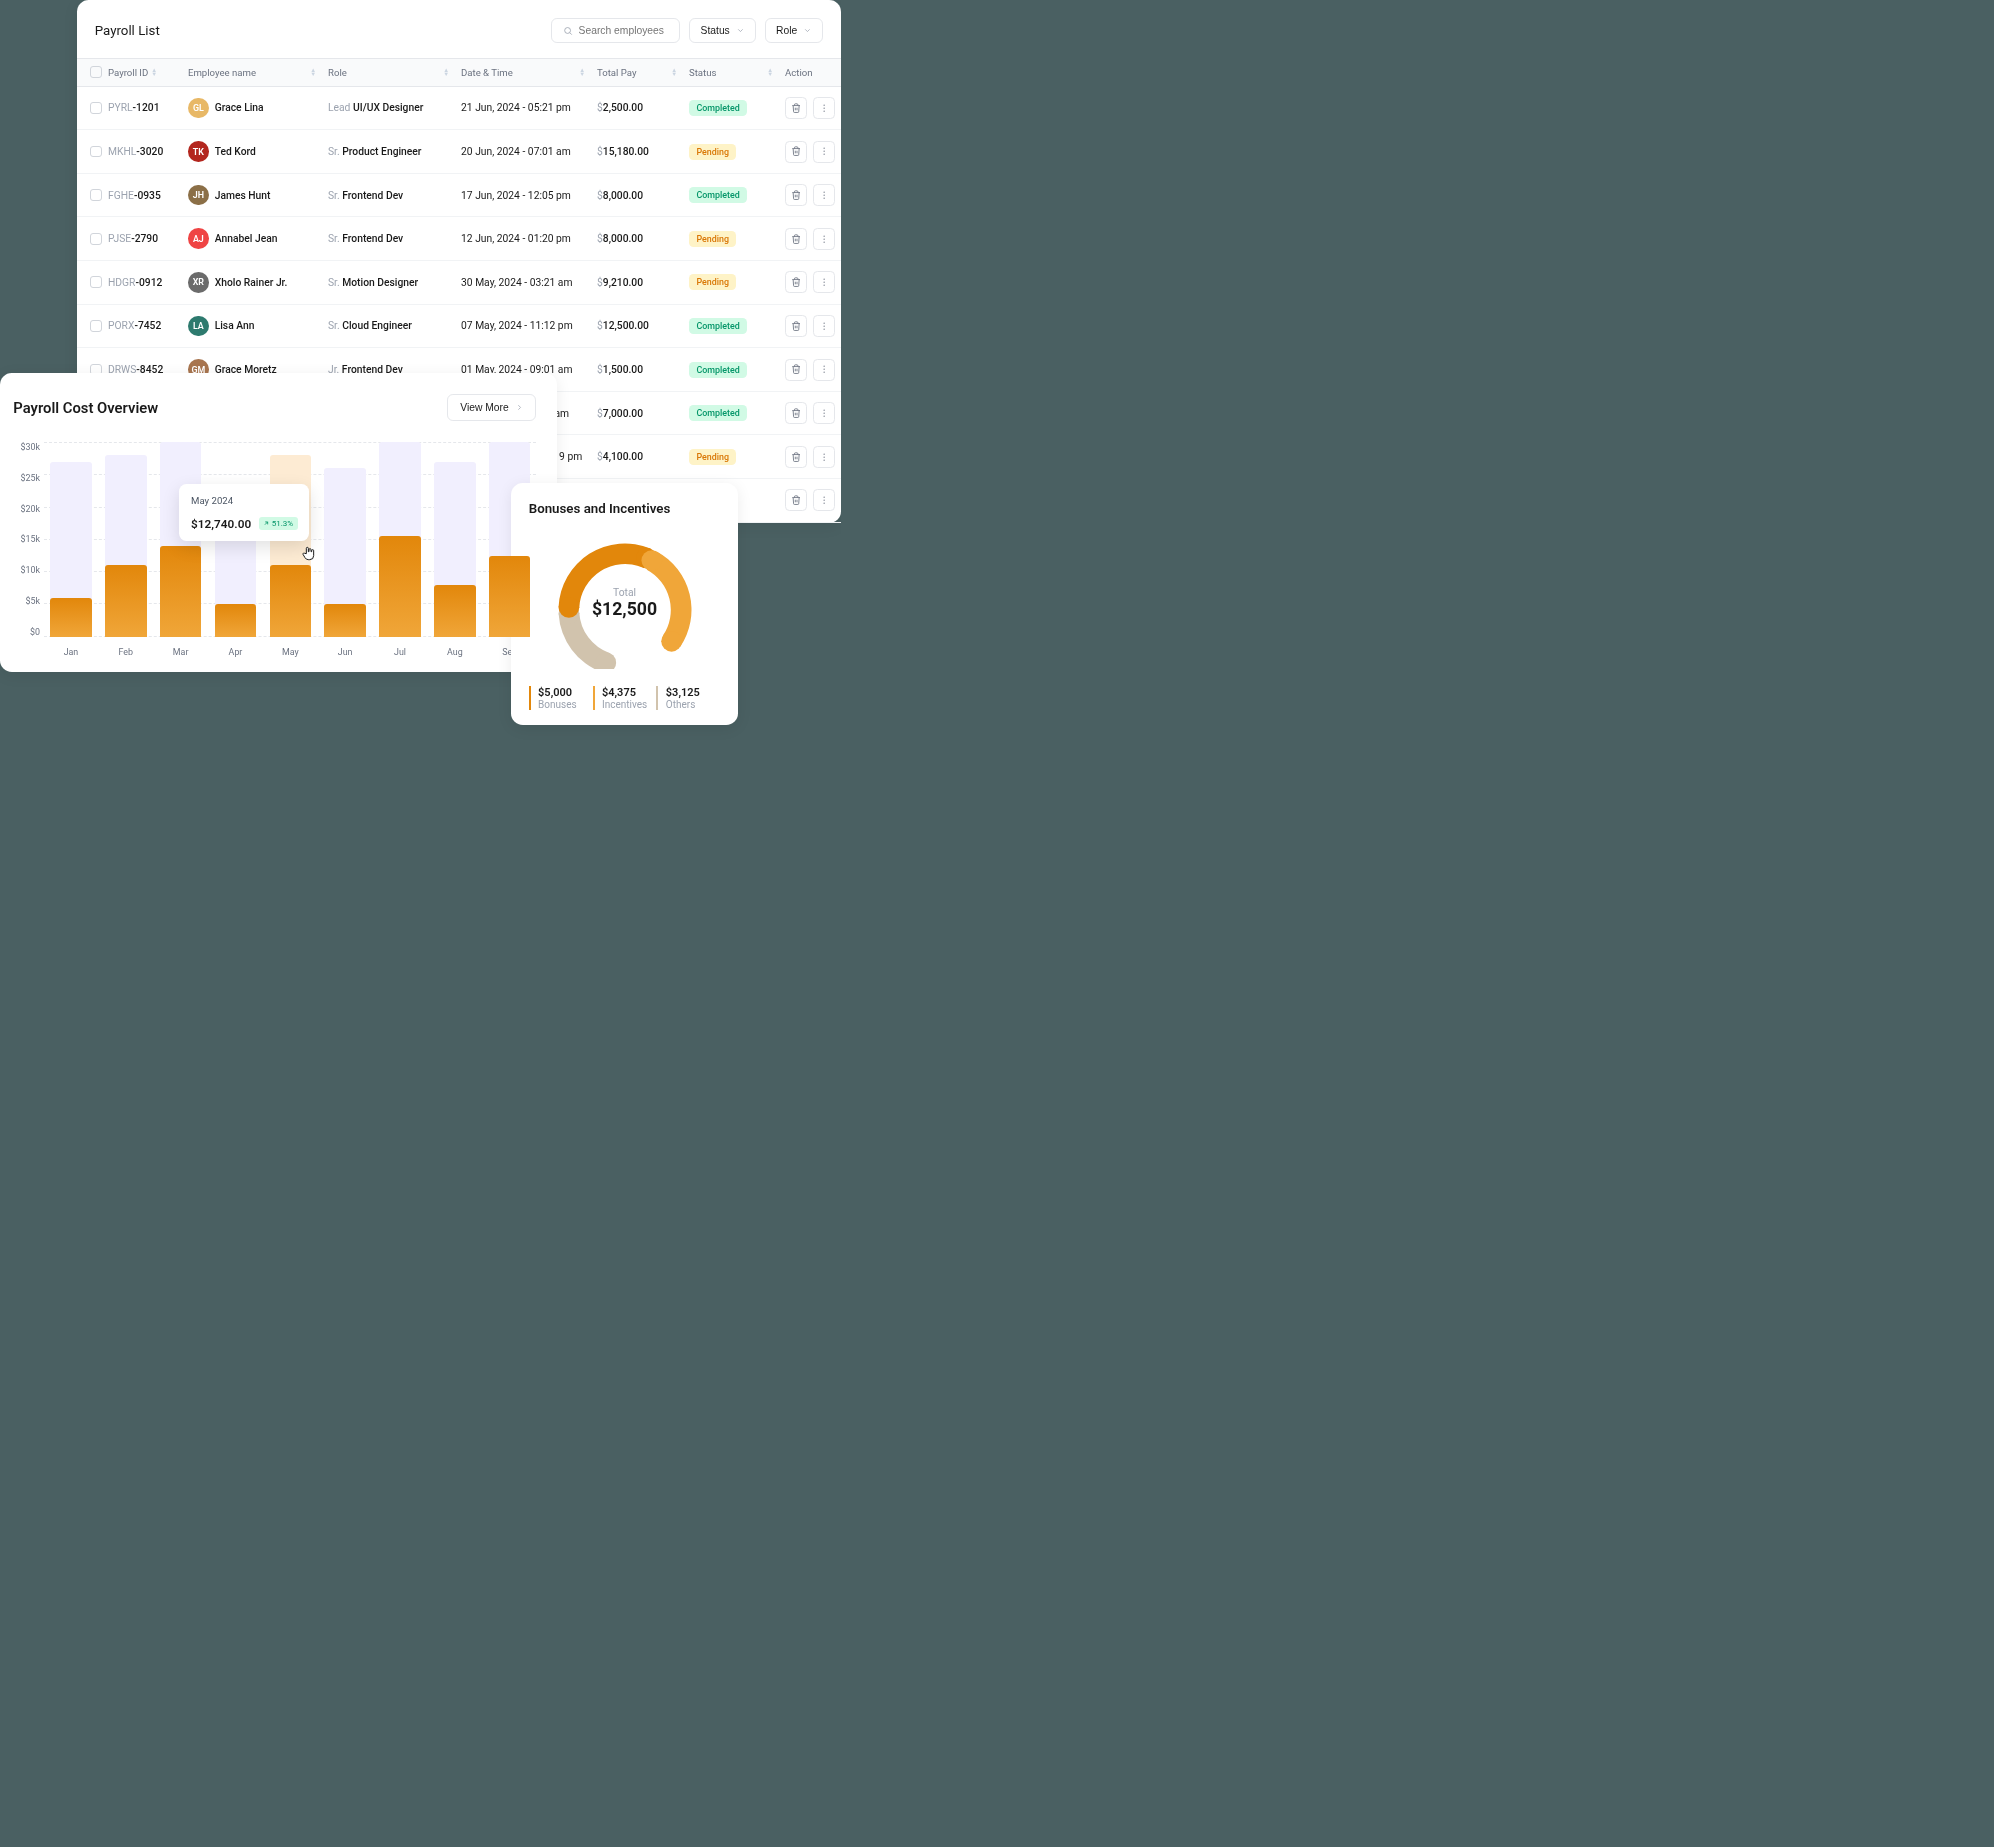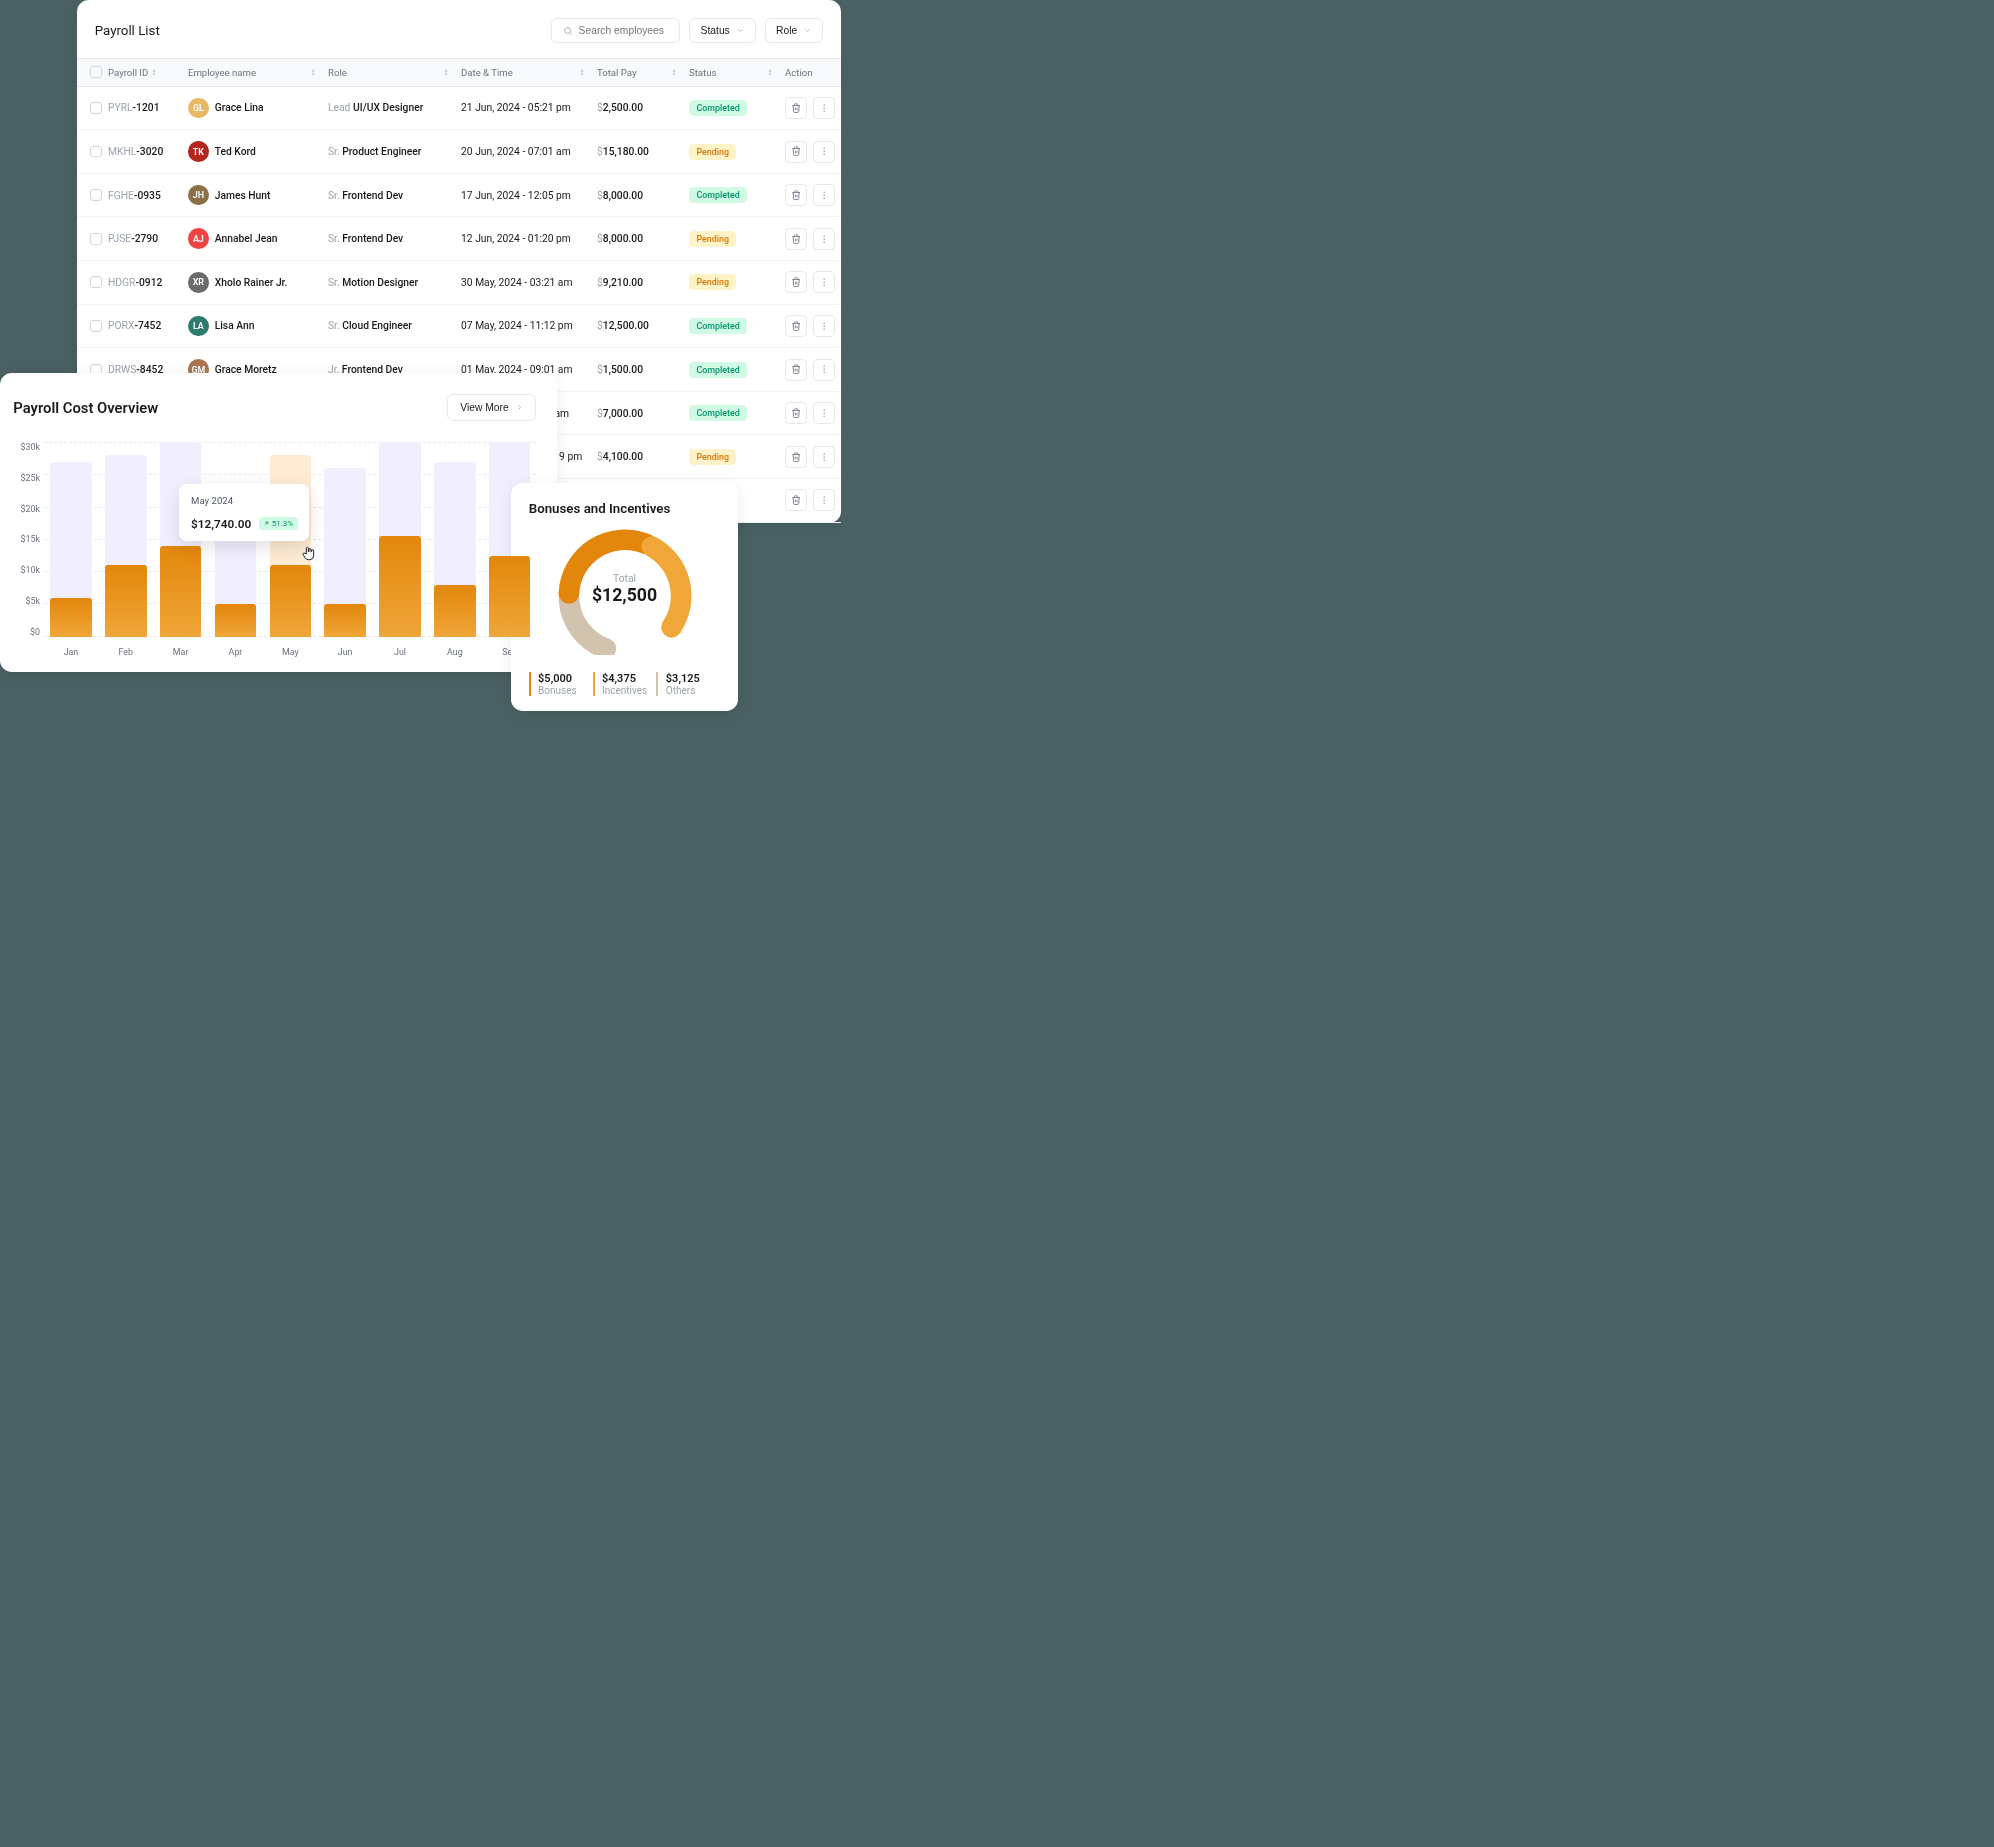--- a/index.html
+++ b/index.html
@@ -253,21 +253,21 @@
   font-size: 13.3px;
 }
 
 .bonus-card {
   position: absolute;
   top: 483px;
   left: 511px;
   width: 227px;
   padding: 17.7px 17.7px 14.8px 17.7px;
 }
-.bonus-title { font-size: 13.3px; font-weight: 600; color: #1a1a1a; margin-bottom: 6px; }
+.bonus-title { font-size: 13.3px; font-weight: 600; color: #1a1a1a; margin-bottom: 20px; }
 .donut-wrap { display: flex; justify-content: center; margin-bottom: 17.7px; position: relative; }
 .donut-center {
   position: absolute;
   top: 50%; left: 50%;
   transform: translate(-50%, -50%);
   text-align: center;
 }
 .donut-center .lbl { font-size: 10.3px; color: #9ca3af; }
 .donut-center .val { font-size: 17.7px; font-weight: 700; color: #1a1a1a; }
 .bonus-breakdown {

